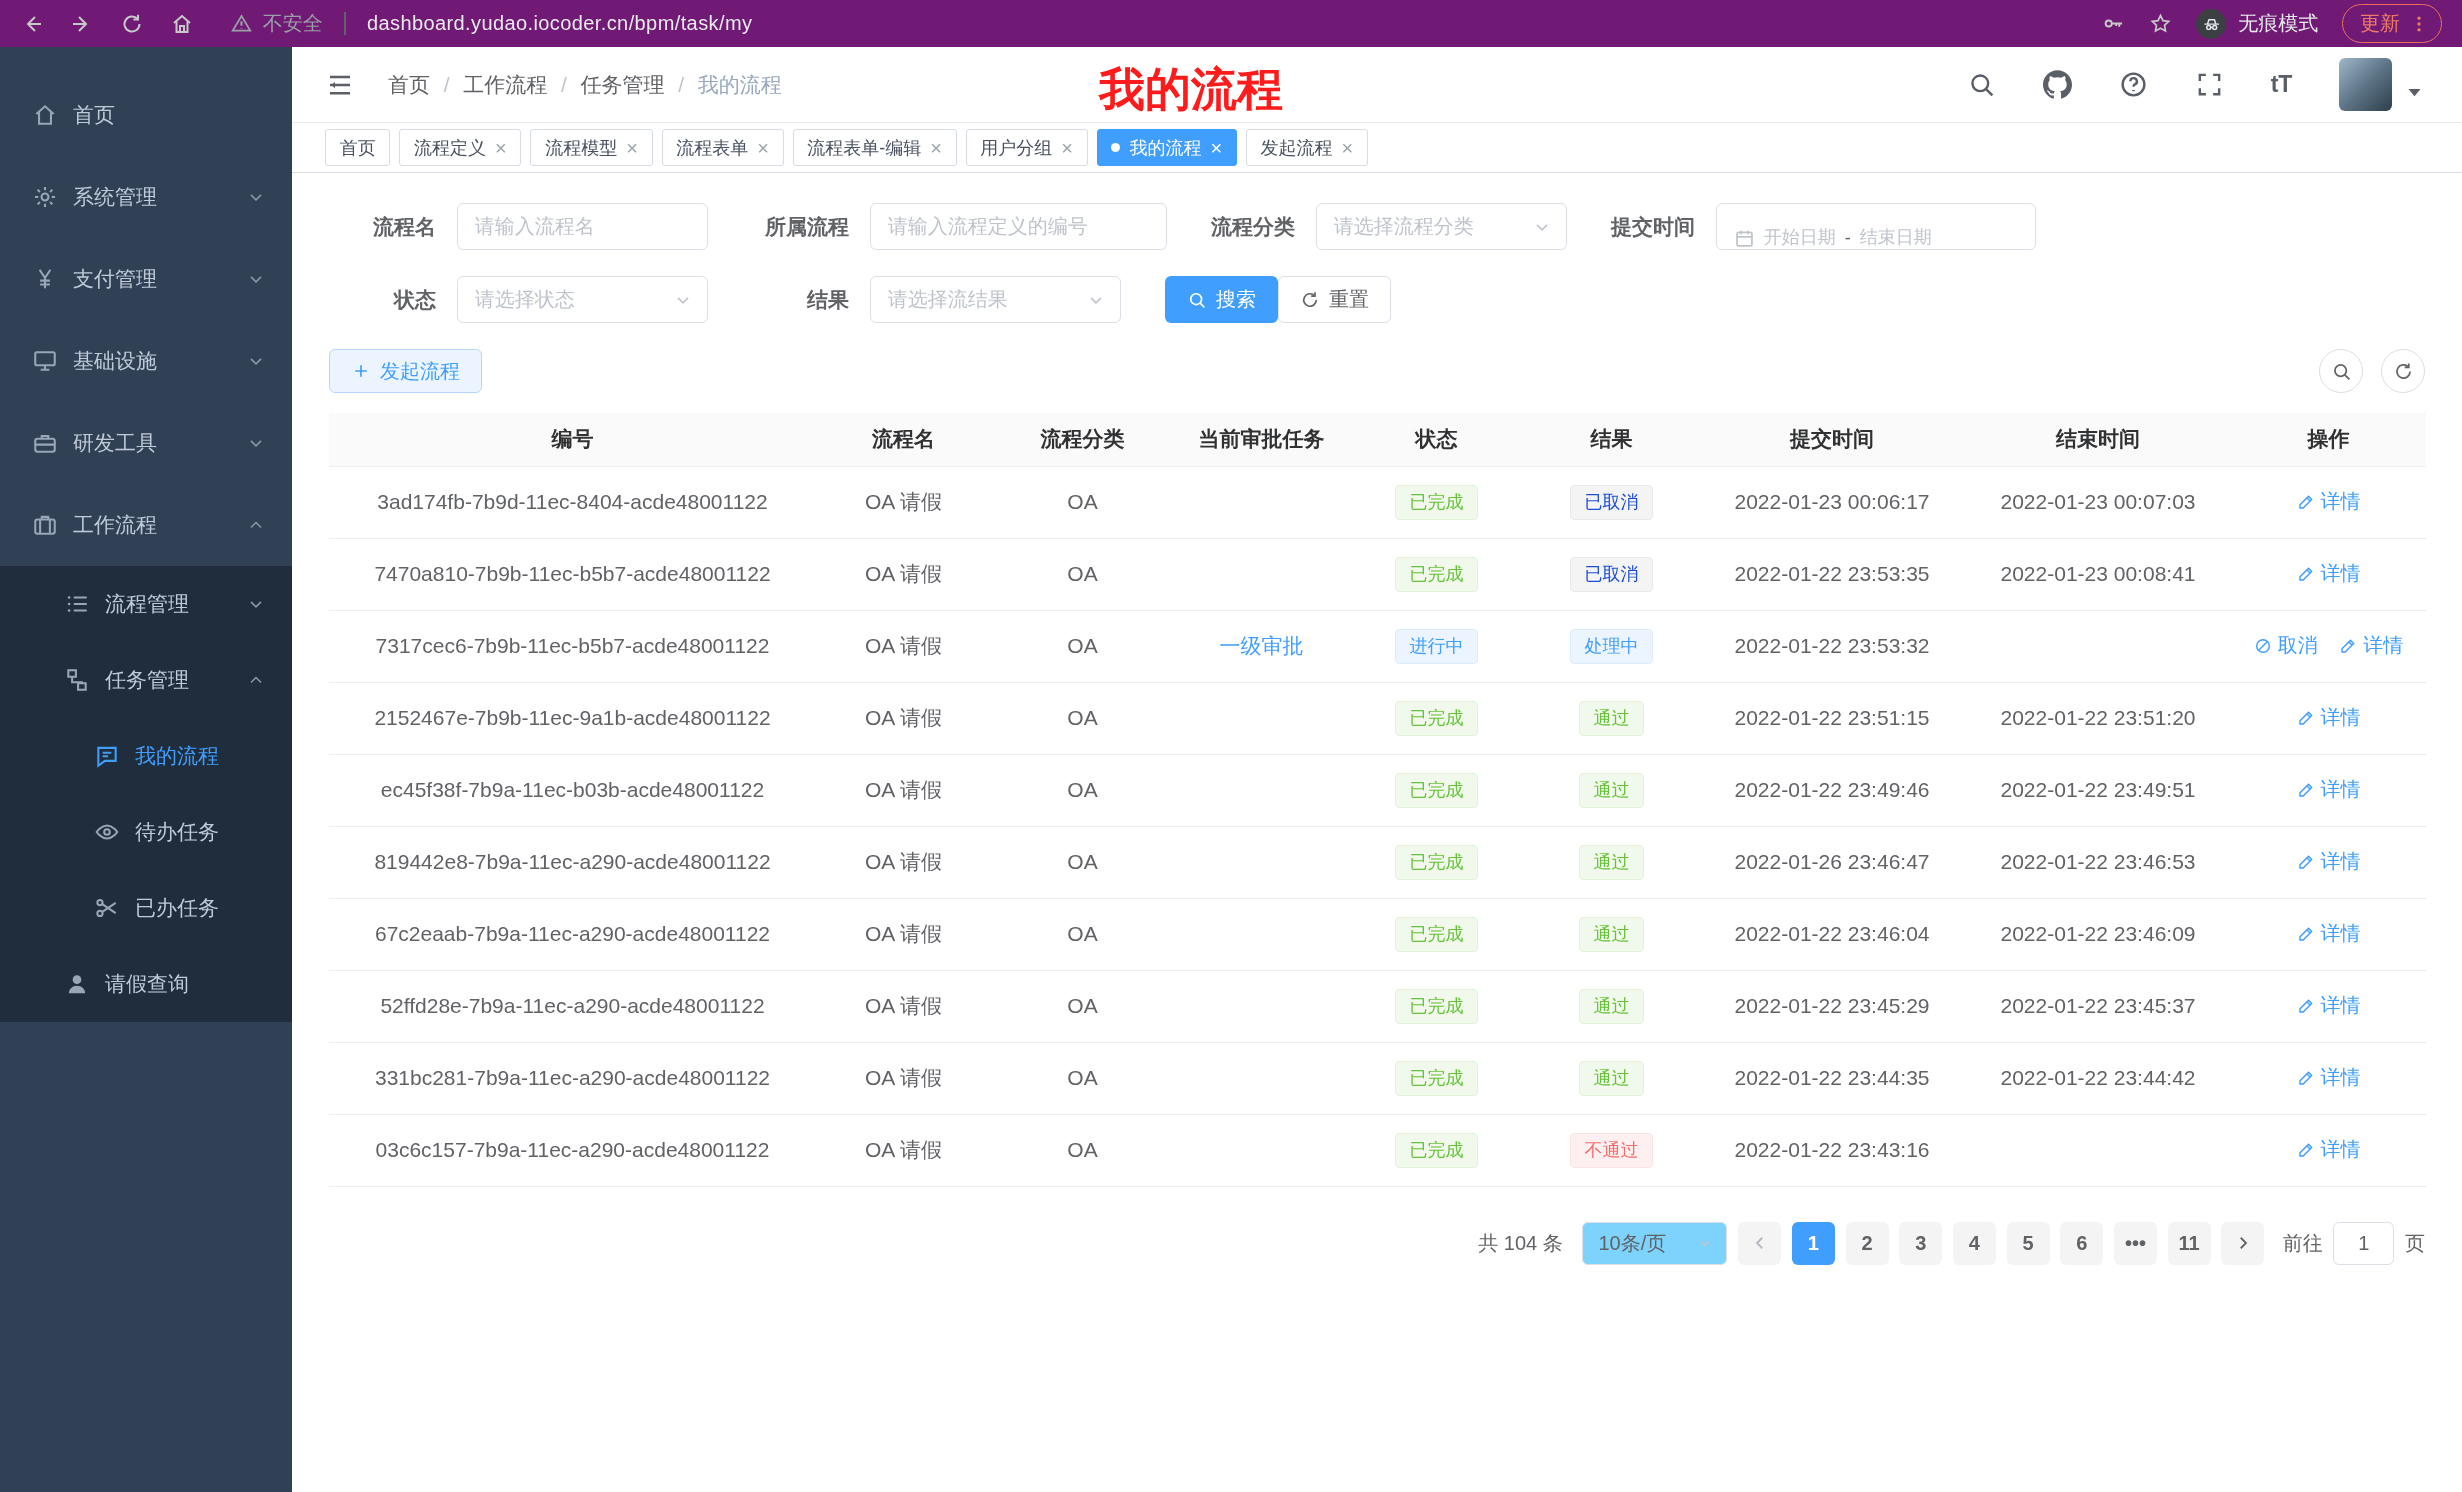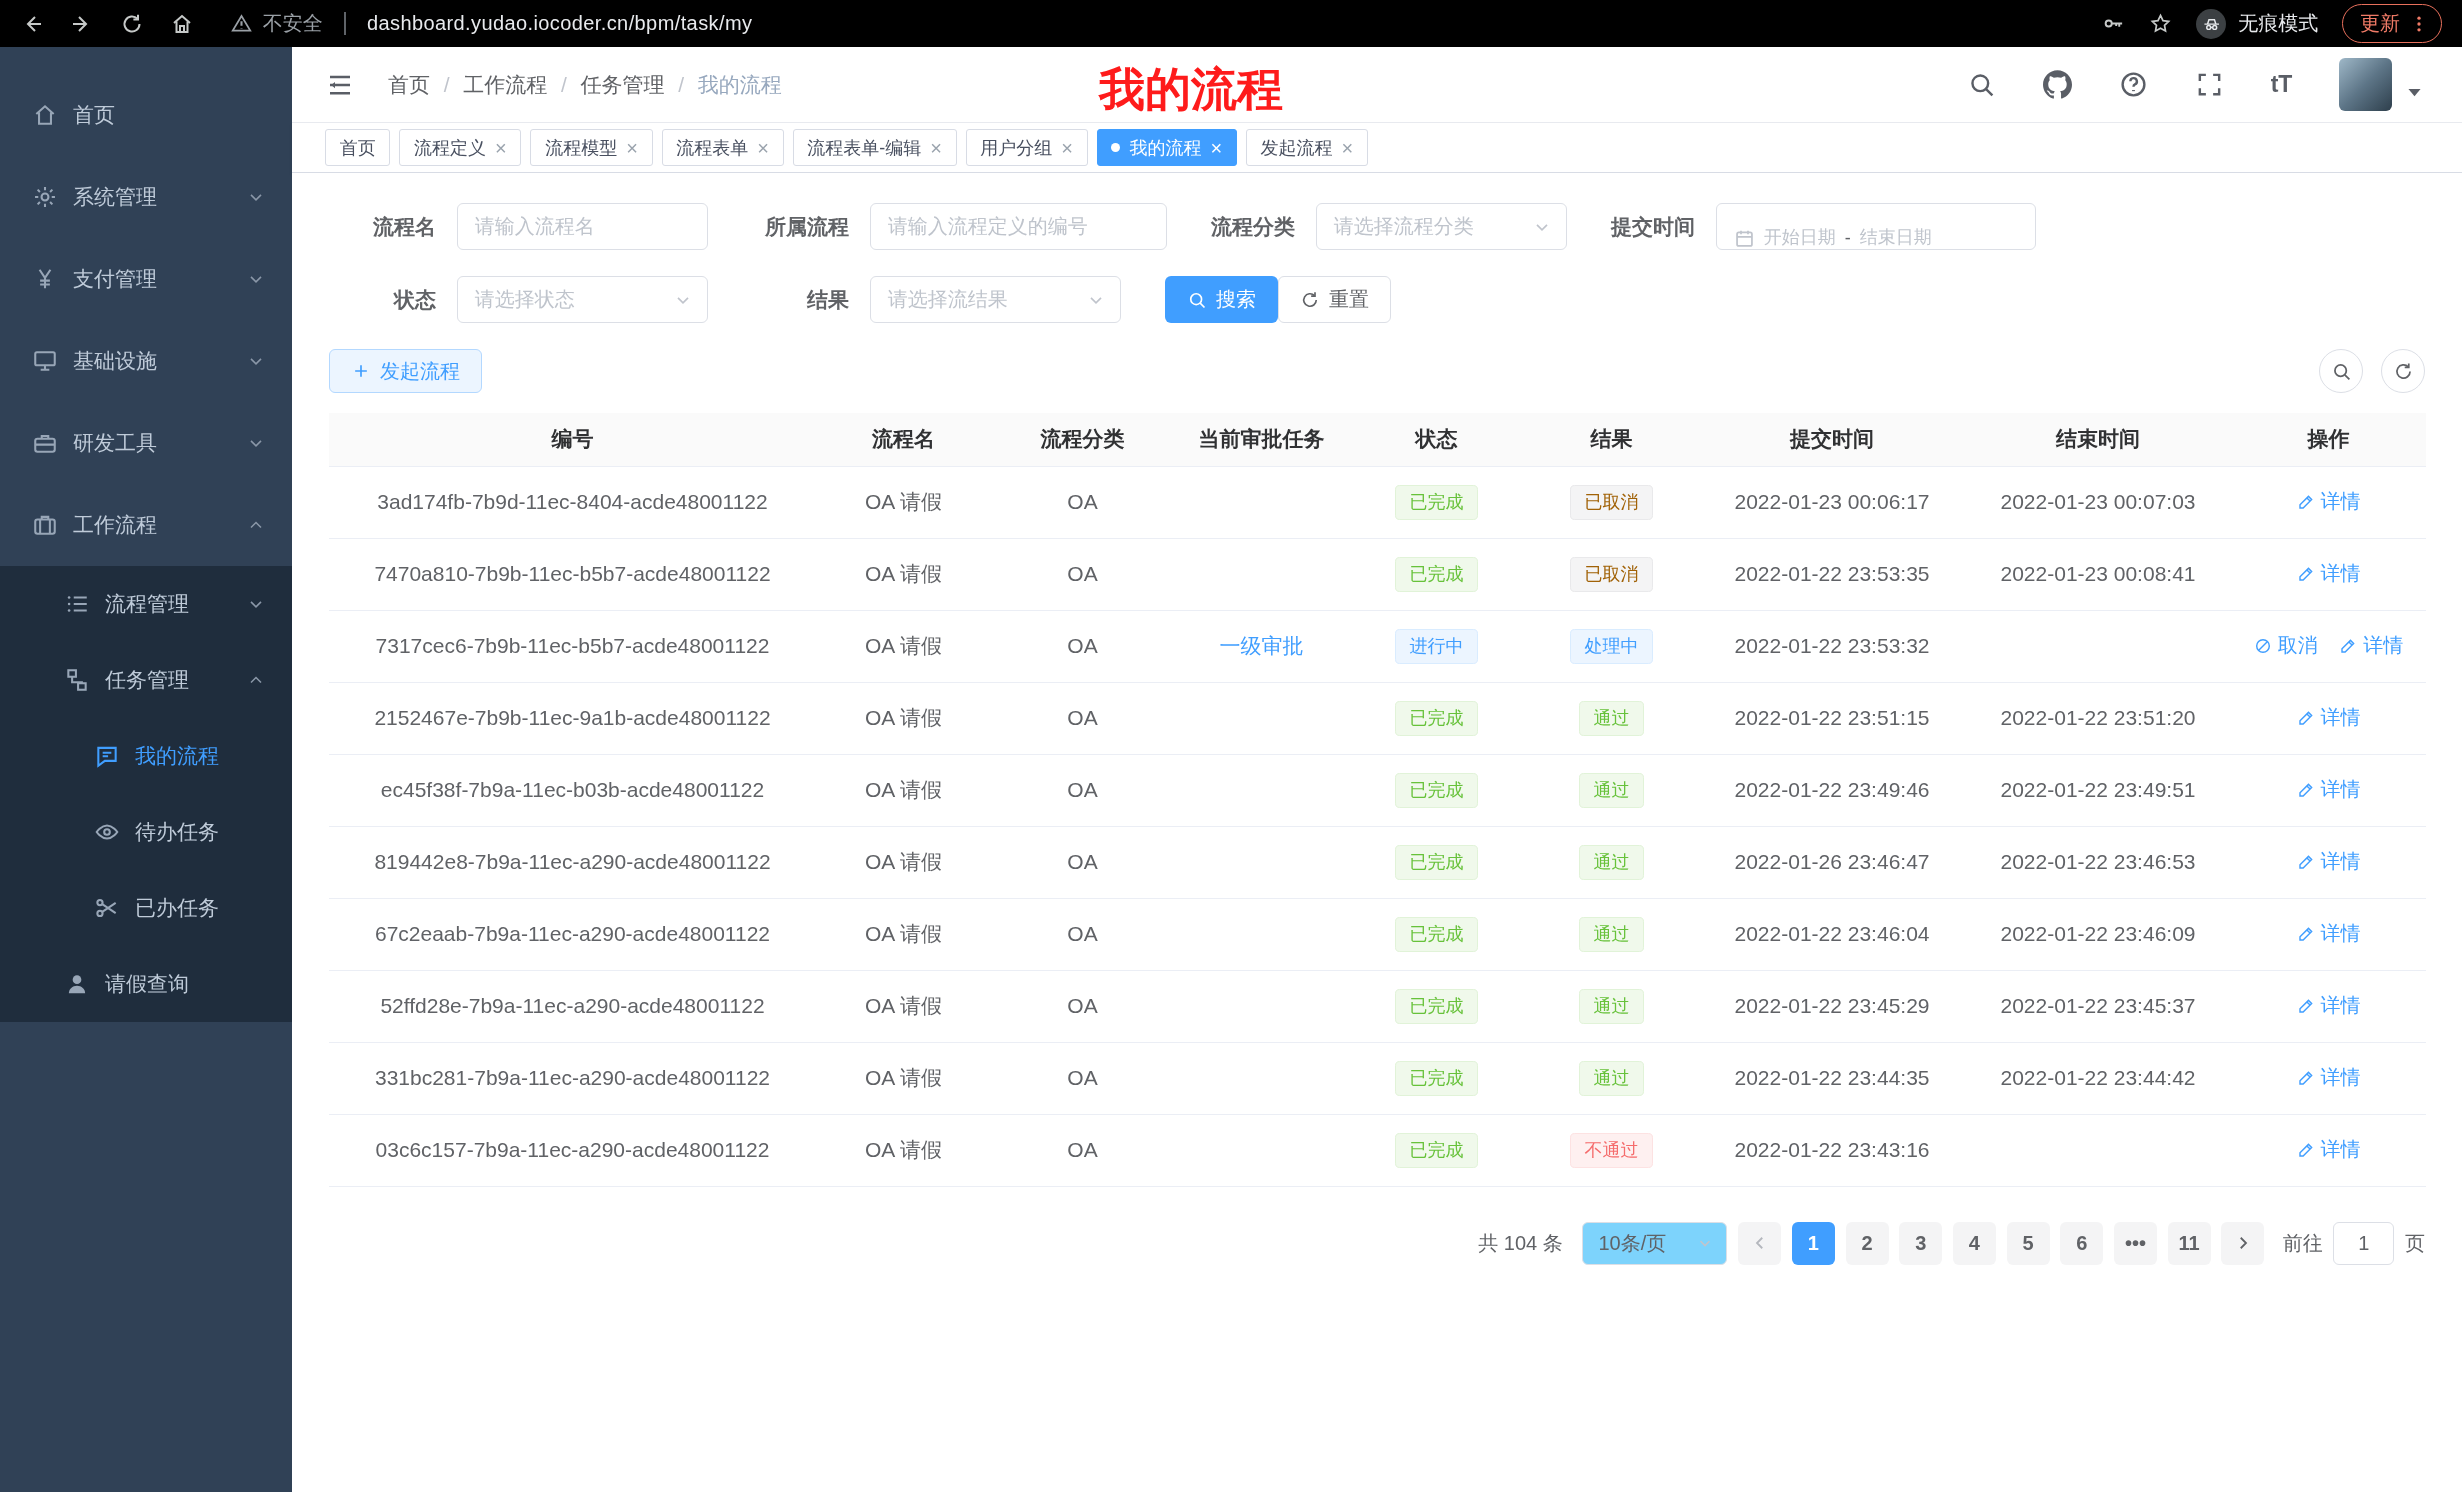--- a/index.html
+++ b/index.html
@@ -1,21 +1,21 @@
 <!DOCTYPE html>
 <html style="font-size:12px"><head>
 <meta charset="utf-8">
 <style>
   *{margin:0;padding:0;box-sizing:border-box;font-family:"Liberation Sans","DejaVu Sans",sans-serif;}
   html,body{width:2462px;height:1493px;overflow:hidden;background:#fff;}
   .icon{display:inline-flex;align-items:center;justify-content:center;}
   .icon svg{width:100%;height:100%;display:block;}
 
   
-  .browser{height:47px;background:#000000;display:flex;align-items:center;padding:0 20px;color:#e8eaed;}
+  .browser{height:47px;background:#701a75;display:flex;align-items:center;padding:0 20px;color:#e8eaed;}
   .b-nav{display:flex;align-items:center;gap:26px;color:#c6c9c8;}
   .b-nav .icon{width:24px;height:24px;cursor:pointer;}
   .addr{display:flex;align-items:center;margin-left:37px;font-size:20px;color:#9aa0a6;gap:10.7px;}
   .addr .icon{width:21px;height:21px;}
   .addr-div{width:1.5px;height:23px;background:#5f6368;margin:0 10.7px;}
   .addr-url{color:#e8eaed;letter-spacing:0.4px;}
   .b-right{margin-left:auto;display:flex;align-items:center;gap:24px;}
   .b-right .icon{width:23px;height:23px;color:#c6c9c8;cursor:pointer;}
   .incog{display:flex;align-items:center;gap:12px;color:#e8eaed;font-size:20px;}
   .incog .icon{width:30px;height:30px;background:#3c4043;border-radius:50%;padding:5.3px;color:#e8eaed;}
@@ -89,21 +89,21 @@
   .toolbar-right{margin-left:auto;display:flex;align-items:center;gap:18px;}
   .mini-btn{width:44px;height:44px;border:0.8px solid #dcdfe6;border-radius:50%;display:flex;align-items:center;justify-content:center;color:#606266;cursor:pointer;background:#fff;}
   .mini-btn .icon{width:21px;height:21px;}
 
   
   table{width:100%;border-collapse:collapse;table-layout:fixed;}
   thead th{height:53px;background:#fafafa;font-size:21px;font-weight:700;color:#303133;text-align:center;border-bottom:0.8px solid #ebeef5;white-space:nowrap;}
   tbody td{height:72px;border-bottom:0.8px solid #ebeef5;font-size:21px;color:#606266;text-align:center;white-space:nowrap;overflow:hidden;}
   .badge{display:inline-block;height:35px;line-height:33px;padding:0 13.7px;border-radius:4.6px;font-size:18px;border:0.8px solid;}
   .badge.success{color:#67c23a;background:#f0f9eb;border-color:#e1f3d8;}
-  .badge.info{color:#a16207;background:#f4f4f5;border-color:#e9e9eb;}
+  .badge.info{color:#1d4ed8;background:#f4f4f5;border-color:#e9e9eb;}
   .badge.primary{color:#409eff;background:#ecf5ff;border-color:#d9ecff;}
   .badge.danger{color:#f56c6c;background:#fef0f0;border-color:#fde2e2;}
   .tlink{color:#409eff;cursor:pointer;}
   .alink{color:#409eff;font-size:20px;display:inline-flex;align-items:center;gap:6px;margin:0 10.7px;cursor:pointer;}
   .alink .icon{width:18px;height:18px;}
 
   
   .pagination{display:flex;align-items:center;justify-content:flex-end;margin-top:35px;font-size:20px;color:#606266;gap:10.7px;padding-bottom:30px;}
   .total{margin-right:9px;font-weight:400;}
   .page-size{width:145px;height:43px;border:0.8px solid #dcdfe6;border-radius:6px;display:flex;align-items:center;justify-content:space-between;padding:0 12px 0 15px;cursor:pointer;background:#7dd3fc;}

